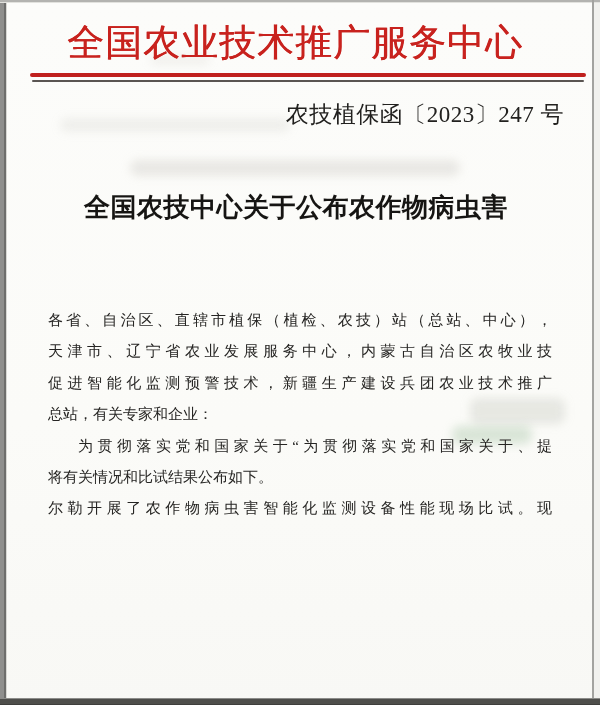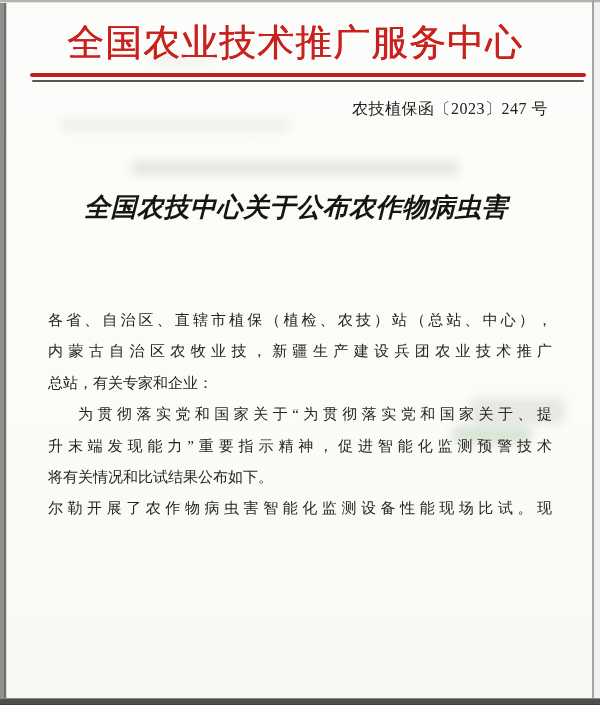--- a/index.html
+++ b/index.html
@@ -40,38 +40,37 @@
     text-shadow: 0.6px 0 0 #c8221e;
     white-space: nowrap;
   }
   .rule-red  { position: absolute; left: 30px; width: 556px; top: 73px; height: 4px;
                background: #c0201d; border-radius: 2px; }
   .rule-dark { position: absolute; left: 32px; width: 552px; top: 80px; height: 2px;
                background: #5a5552; border-radius: 1px; }
 
   .doc-number {
     position: absolute;
-    right: 52px; top: 99px;
-    font-size: 16px;
+    right: 36px; top: 99px;
+    font-size: 23px;
     color: #22211f;
     letter-spacing: 0.5px;
     white-space: nowrap;
   }
 
   .doc-title {
     position: absolute;
     left: 40px; right: 48px; top: 188px;
     text-align: center;
     font-size: 26px;
     font-weight: bold;
     color: #161513;
     line-height: 39px;
     letter-spacing: 0.5px;
     white-space: nowrap;
-    font-style: italic;
   }
 
   .doc-body {
     position: absolute;
     left: 48px; top: 305px;
     width: 504px;
     font-size: 15px;
     color: #262523;
     line-height: 31.4px;
   }
@@ -115,21 +114,21 @@
   <div class="rule-dark"></div>
 
   <div class="doc-number">农技植保函〔2023〕247 号</div>
 
   <div class="doc-title">
     <div>全国农技中心关于公布农作物病虫害</div>
   </div>
 
   <div class="doc-body">
     <div class="body-line">各省、自治区、直辖市植保（植检、农技）站（总站、中心），</div>
-    <div class="body-line">内蒙古自治区农牧业技，新疆生产建设兵团农业技术推广</div>
+    <div class="body-line">天津市、辽宁省农业发展服务中心，内蒙古自治区农牧业技</div>
+    <div class="body-line">促进智能化监测预警技术，新疆生产建设兵团农业技术推广</div>
     <div class="body-line align-left">总站，有关专家和企业：</div>
     <div class="body-line indent">为贯彻落实党和国家关于“为贯彻落实党和国家关于、提</div>
-    <div class="body-line">升末端发现能力”重要指示精神，促进智能化监测预警技术</div>
     <div class="body-line align-left">将有关情况和比试结果公布如下。</div>
     <div class="body-line">尔勒开展了农作物病虫害智能化监测设备性能现场比试。现</div>
   </div>
 
 </div>
 
 </body></html>

